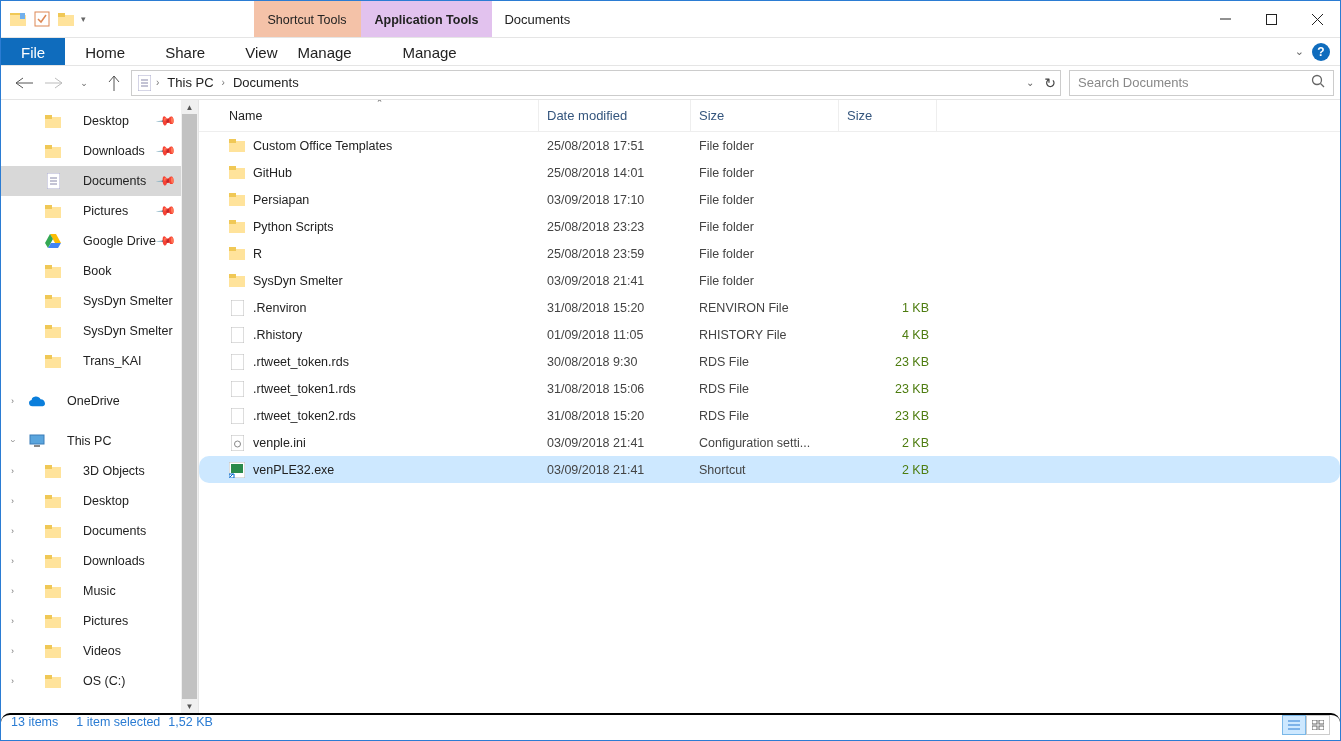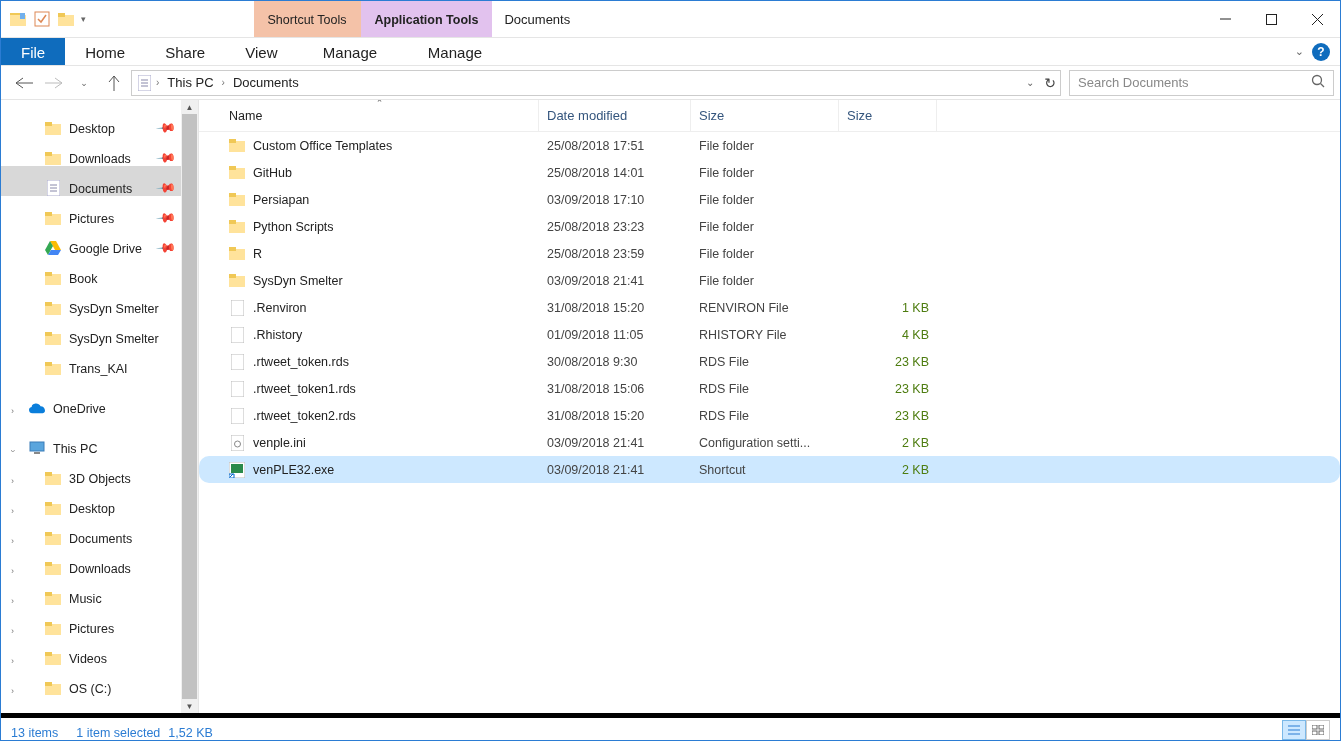--- a/index.html
+++ b/index.html
@@ -15,21 +15,21 @@
 .ctx.app { background:#e2c2ee;font-weight:bold; }
 .winlabel { display:flex; align-items:center; padding:0 12px; font-size:13px; }
 .wincontrols { margin-left:auto; display:flex; }
 .wbtn { width:46px; display:flex; align-items:center; justify-content:center; font-size:11px; }
 .wbtn svg { stroke:#222; }
 
 
 .ribbonrow { height:27px; display:flex; align-items:stretch; background:#fff; position:relative; }
 .rtab { padding:6px 20px 16px; font-size:15px; }
 .rtab.file { background:#0f6cbd; color:#fff; }
-.rtab.manage { width:105px; text-align:center; padding-left:0; padding-right:0; }
+.rtab.manage { width:105px; text-align:left; padding-left:0; padding-right:0; }
 .ribbonright { margin-left:auto; display:flex; align-items:center; gap:8px; padding-right:10px; }
 .help { width:18px; height:18px; border-radius:50%; background:#0f6cbd; color:#fff; display:flex; align-items:center; justify-content:center; font-size:12px; font-weight:bold; }
 
 
 .addrrow { height:35px; display:flex; align-items:center; padding:4px 6px 4px 10px; gap:4px; border-top:1px solid #e5e5e5; border-bottom:1px solid #e5e5e5; }
 .navbtn { width:26px; height:26px; display:flex; align-items:center; justify-content:center; color:#555; }
 .navbtn.dis svg { stroke:#bbb; }
 .addrbox { flex:1; height:26px; border:1px solid #ccc; display:flex; align-items:center; padding:0 4px; gap:4px; }
 .crumb { padding:0 4px; font-size:13px; }
 .sep { color:#777; font-size:10px; }
@@ -38,21 +38,21 @@
 .searchbox input::placeholder { color:#888; }
 
 
 .mainsplit { flex:1; display:flex; overflow:hidden; }
 .navpane { width:198px; border-right:1px solid #e5e5e5; overflow-y:auto; position:relative; padding-top:6px; }
 .navscrollbar { position:absolute; right:0; top:0; width:17px; height:100%; background:#f0f0f0; }
 .navthumb { position:absolute; right:1px; top:14px; width:15px; height:600px; background:#c2c2c2; }
 .navarrow { position:absolute; right:0; width:17px; height:14px; background:#f0f0f0; display:flex; align-items:center; justify-content:center; font-size:8px; color:#555; }
 .navarrow.top { top:0; }
 .navarrow.bot { bottom:0; }
-.nitem { display:flex; align-items:flex-end; height:30px; padding-left:44px; gap:8px; position:relative; }
+.nitem { display:flex; align-items:center; height:30px; padding-left:44px; gap:22px; position:relative; }
 .nitem.lvl0 { padding-left:28px; }
 .nitem.selected { background:#d8d8d8; }
 .nitem .pin { position:absolute; right:24px; color:#777; transform:rotate(40deg); font-size:13px; }
 .nitem .nexpand { position:absolute; left:10px; font-size:9px; color:#777; }
 .ficon { width:16px; height:16px; display:inline-flex; align-items:center; justify-content:center; }
 
 
 .filearea { flex:1; display:flex; flex-direction:column; overflow:hidden; }
 .colheads { display:flex; height:32px; align-items:center; border-bottom:1px solid #eee; padding-left:22px; }
 .ch { color:#34557d; font-size:13px; padding:0 8px; border-right:1px solid #eee; height:100%; display:flex; align-items:center; position:relative; }
@@ -64,21 +64,21 @@
 .filelist { flex:1; overflow:auto; }
 .frow { display:flex; align-items:center; height:27px; padding-left:22px; }
 .frow.selected { background:#cde8ff;border-radius:10px; }
 .frow .cell { padding:0 8px; white-space:nowrap; overflow:hidden; text-overflow:ellipsis; }
 .frow .cname { width:318px; display:flex; align-items:center; gap:8px; }
 .frow .cdate { width:152px; color:#444; }
 .frow .ctype { width:148px; color:#444; }
 .frow .csize { width:98px; text-align:right; color:#4d7c0f; }
 
 
-.statusbar { height:27px; border-top:5px solid #000000; display:flex; align-items:flex-end; padding:0 10px; gap:18px; color:#0f6cbd; }
+.statusbar { height:27px; border-top:2px solid #000000; display:flex; align-items:flex-start; padding:0 10px; gap:18px; color:#0f6cbd;border-radius:9px; }
 .statusbar .st { color:#2b7cd3; }
 .viewtoggles { margin-left:auto; display:flex; gap:0; }
 .vbtn { width:24px; height:20px; border:1px solid #ccc; display:flex; align-items:center; justify-content:center; }
 .vbtn.active { background:#cde8ff; border-color:#7ab8e8; }
 
 
 .folder-ico { width:16px; height:13px; }
 .file-ico { width:13px; height:16px; }
 </style>
 </head>

